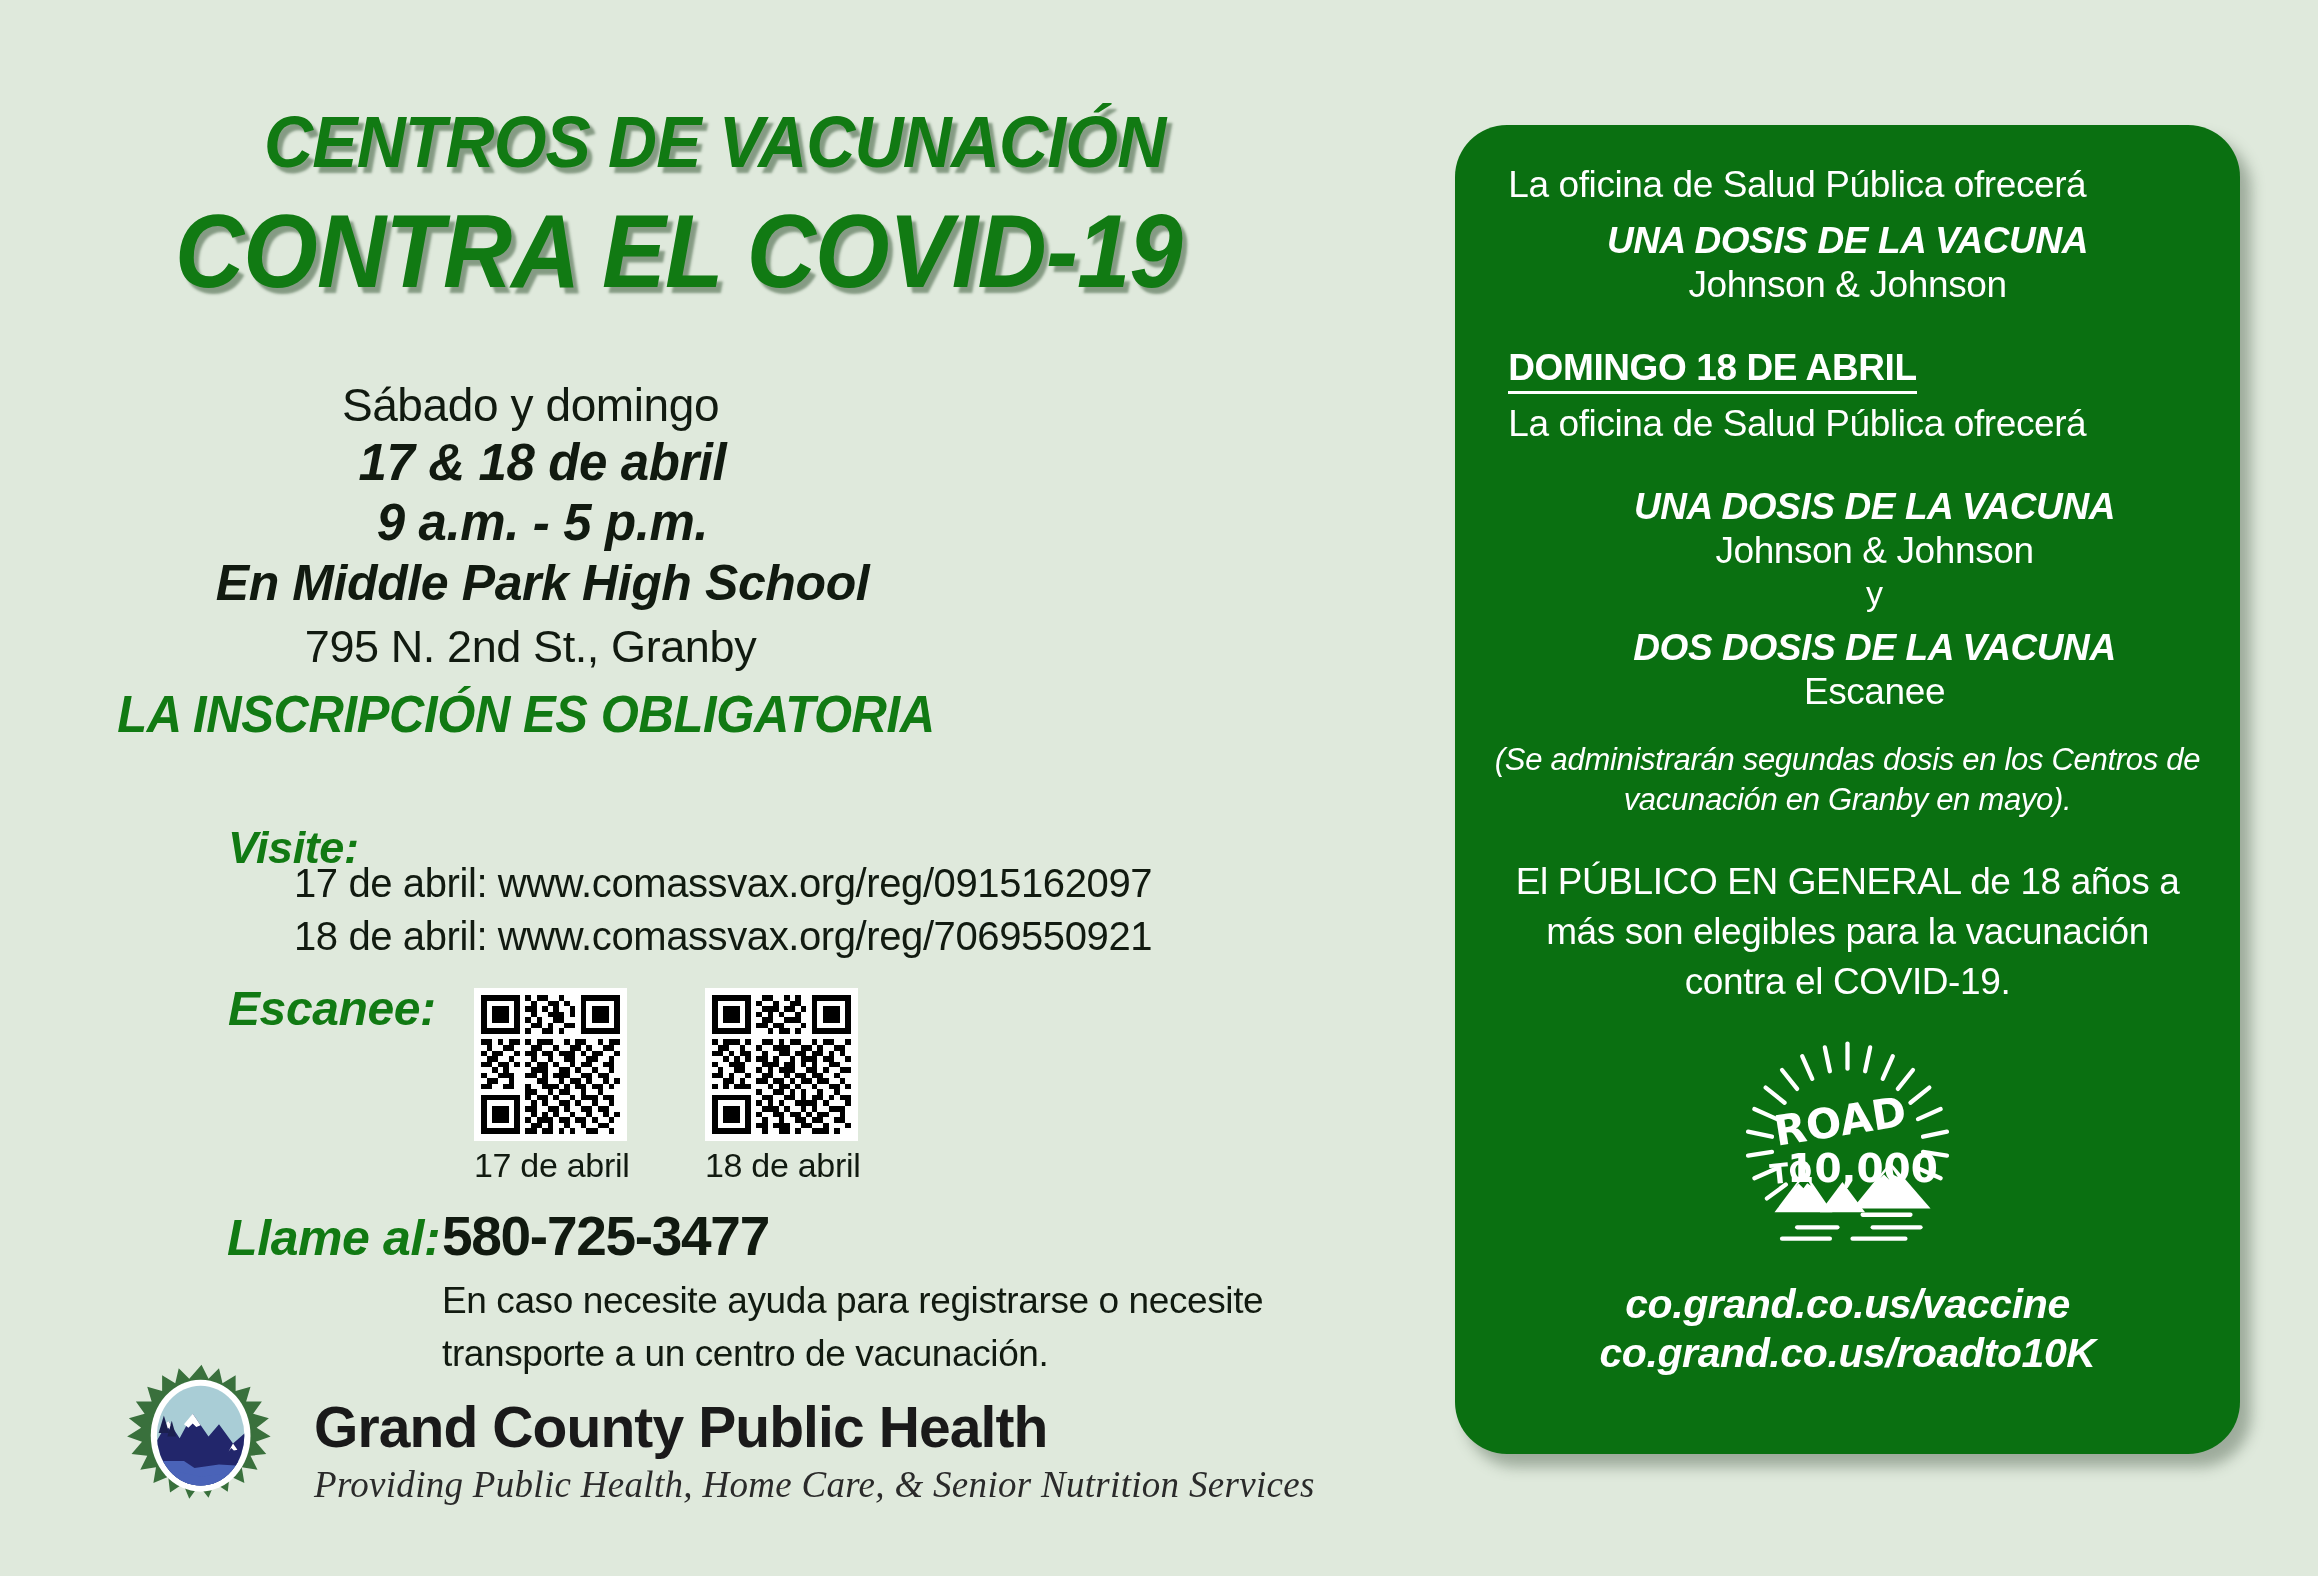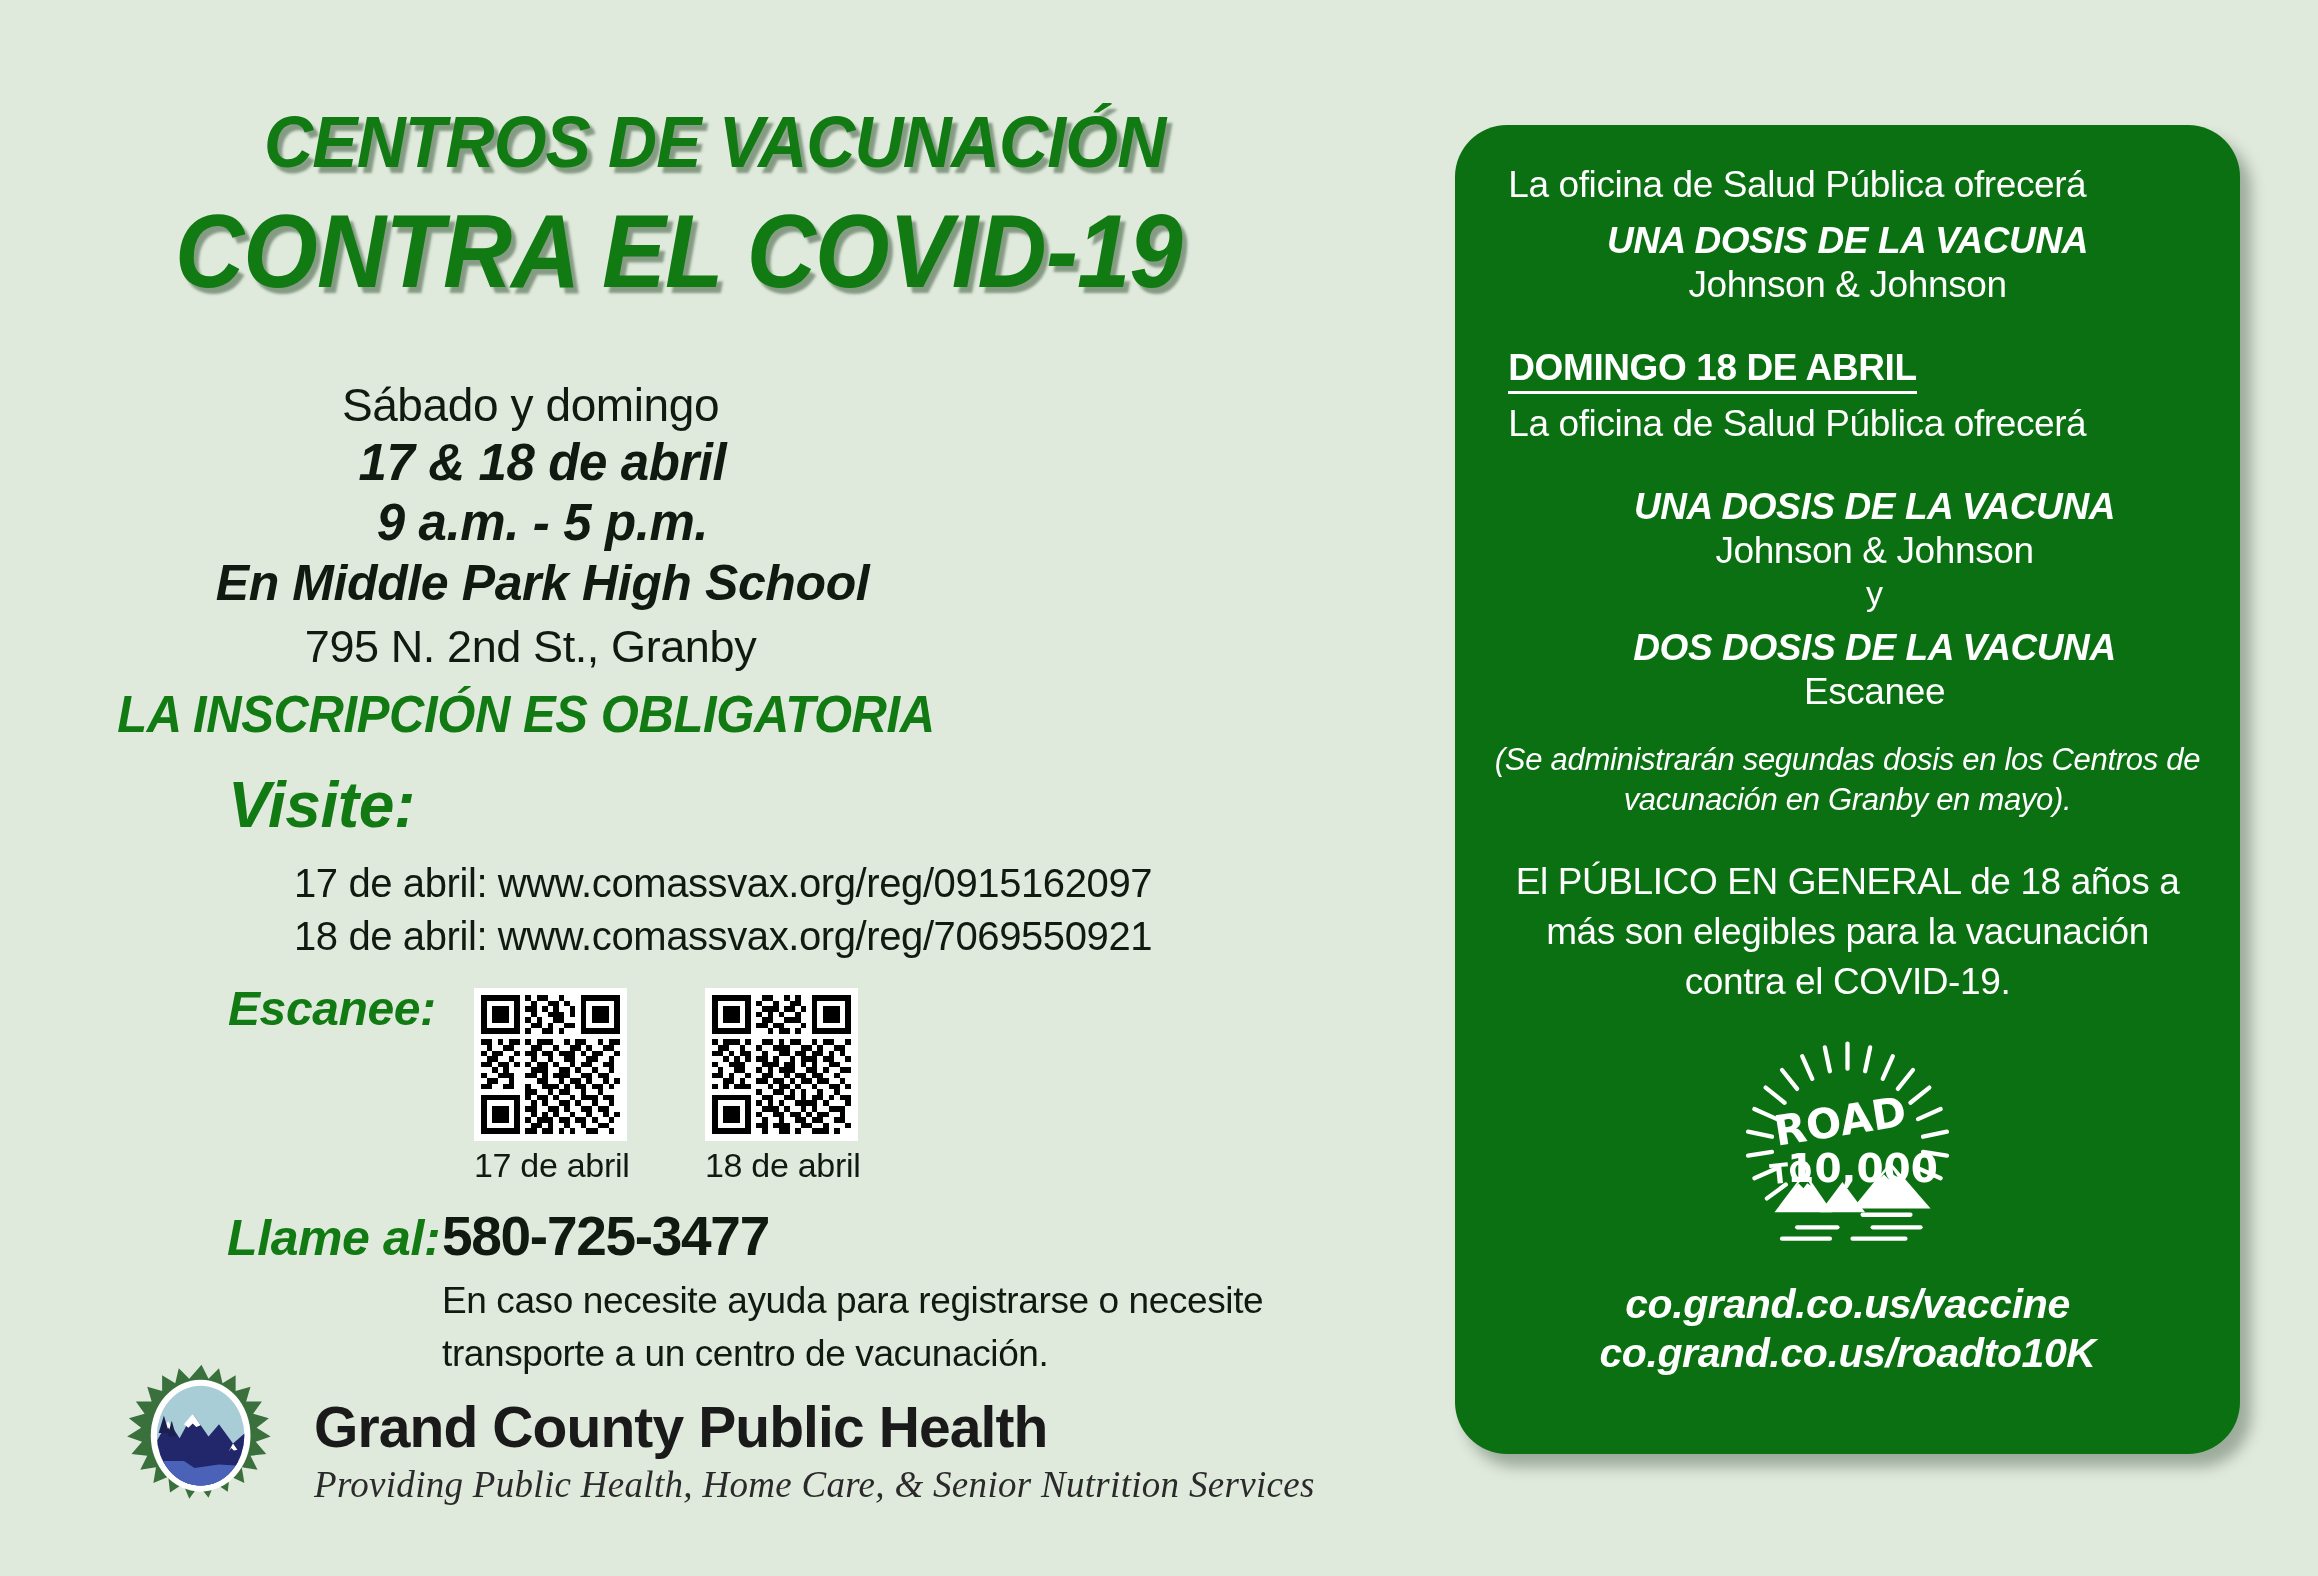--- a/index.html
+++ b/index.html
@@ -87,22 +87,22 @@
     font-weight: bold;
     font-style: italic;
     color: #117a13;
     letter-spacing: -0.4px;
     transform: scaleX(0.96);
   }
 
   .visite-label {
     position: absolute;
     left: 228px;
-    top: 768px;
-    font-size: 64px;
+    top: 822px;
+    font-size: 45px;
     font-weight: bold;
     font-style: italic;
     color: #117a13;
     letter-spacing: -0.4px;
   }
   .url-line {
     position: absolute;
     left: 294px;
     font-size: 40px;
     color: #111a10;

